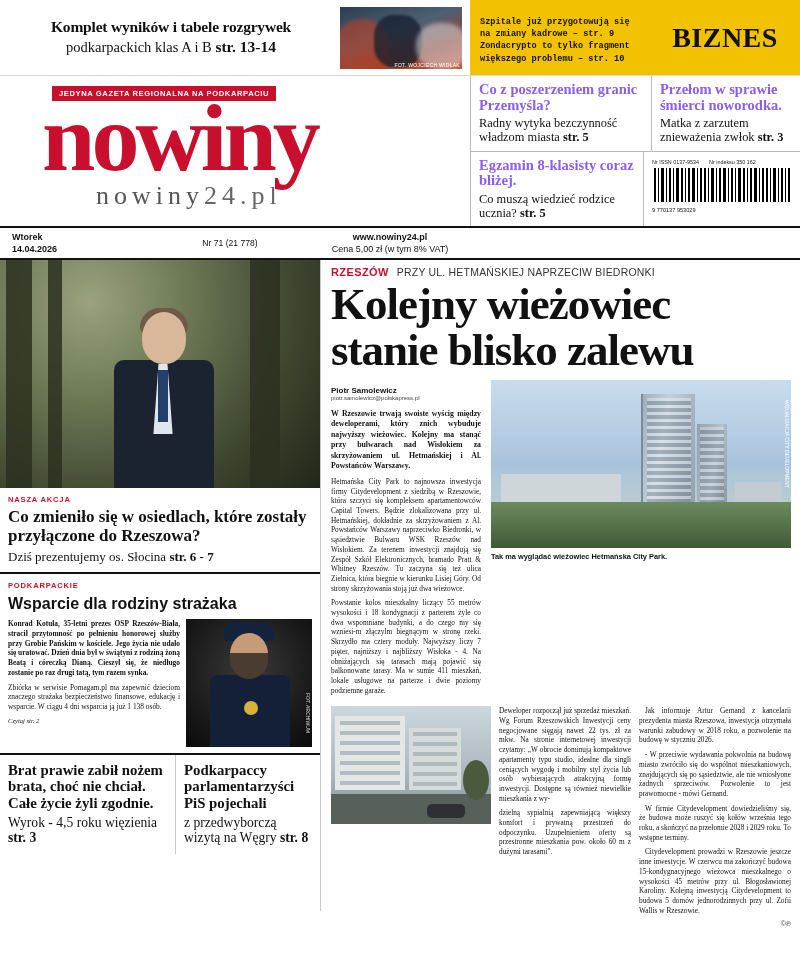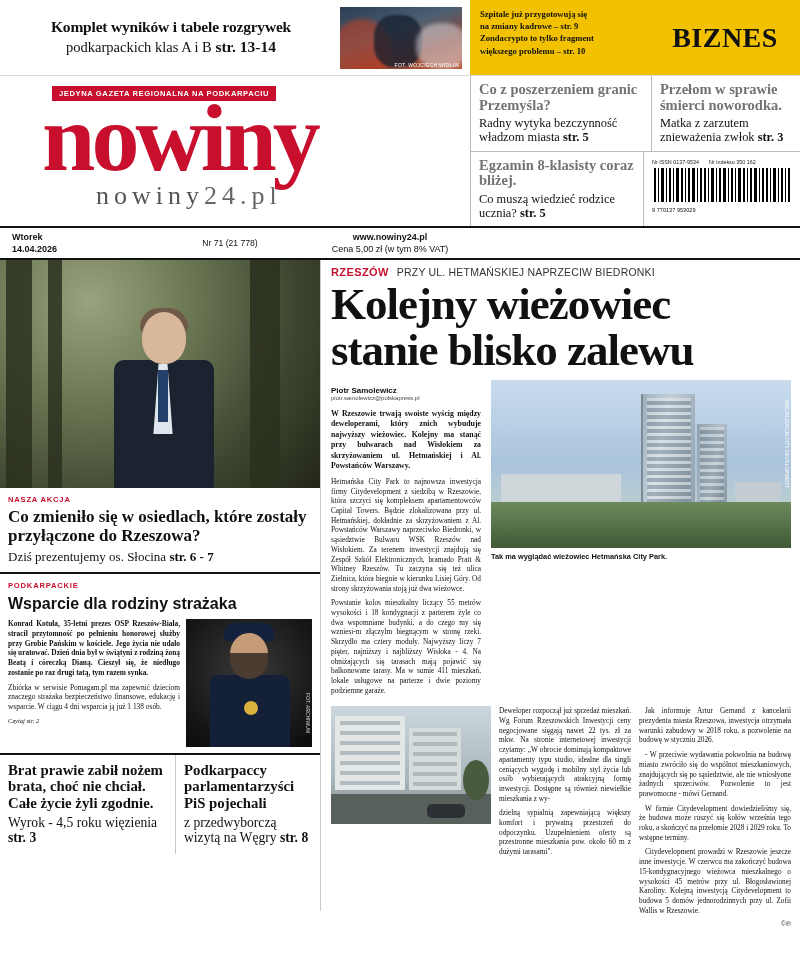--- a/index.html
+++ b/index.html
@@ -38,22 +38,22 @@
   .ts-photo .blob2 { position:absolute; width:48px;height:52px;border-radius:40%;
     background:rgba(20,30,45,.75); left:34px; top:8px; filter:blur(1px); }
   .ts-photo .blob3 { position:absolute; width:52px;height:46px;border-radius:45%;
     background:rgba(230,230,235,.5); right:-6px; top:16px; filter:blur(2px); }
   .ts-credit {
     position:absolute; right:2px; bottom:1px; font-size:5px; color:#fff;
     font-family:"Liberation Sans", sans-serif; letter-spacing:.3px;
   }
   .topstrip-right { flex:1; display:flex; background:#f2c200; align-items:stretch; }
   .tsr-text {
-    flex:1; padding:8px 10px 4px 10px;
-    font-family:Liberation Serif, serif; font-size:8.6px; line-height:1.42;
+    flex:1; padding:16px 10px 4px 10px;
+    font-family:Liberation Mono, monospace; font-size:8.6px; line-height:1.42;
     font-weight:bold; color:#111;
   }
   .tsr-brand {
     flex:0 0 150px; display:flex; align-items:center; justify-content:center;
     font-family:"Liberation Serif", serif; font-weight:bold; font-size:28px;
     letter-spacing:0.5px; color:#111;
   }
 
   
   .masthead { display:flex; height:150px; }
@@ -76,21 +76,21 @@
   }
   .nowiny24 .dotpl { color:#666; }
 
   .mast-right { flex:0 0 330px; border-left:1px solid #bbb; display:flex; flex-direction:column; }
   .mr-row { display:flex; flex:1; }
   .mr-cell { padding:6px 8px 4px 8px; }
   .mr-cell.left { flex:1 1 55%; border-right:1px solid #bbb; }
   .mr-cell.right { flex:1 1 45%; }
   .mr-hd {
     font-family:"Liberation Serif", serif; font-weight:bold; font-size:14.5px;
-    line-height:1.08; color:#737373;
+    line-height:1.08; color:#8b5cf6;
   }
   .mr-sub {
     font-family:"Liberation Serif", serif; font-size:12.4px; line-height:1.14;
     margin-top:3px;
   }
   .mr-sub b { font-weight:bold; }
   .mr-divider { border-top:1px solid #bbb; }
 
   
   .barcode-wrap { display:flex; align-items:flex-start; padding:4px 6px 2px 8px; }

